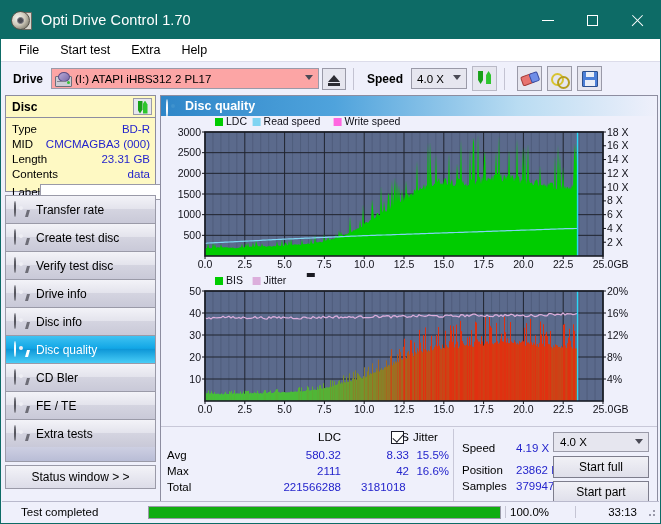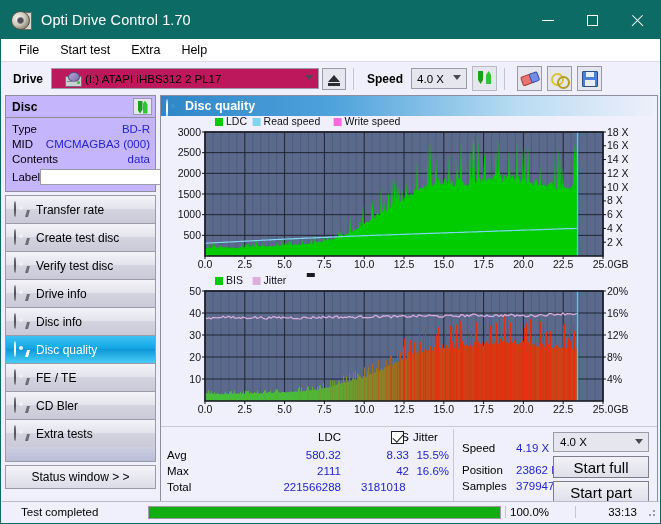--- a/index.html
+++ b/index.html
@@ -63,22 +63,22 @@
   .menu-item{padding:2px 9px;margin-right:3px;cursor:default;}
 
   
   .toolbar{
     height:33px;background:#eff0fb;display:flex;align-items:center;padding:0 6px;
     font-size:12px;
   }
   .tb-label{font-weight:bold;color:#000;margin:0 8px 0 6px;font-size:12px;}
   .drive-combo{
     display:flex;align-items:center;width:268px;height:21px;
-    border:1px solid #9a9aa8;background:#be185d;box-sizing:border-box;
-    padding-left:13px;position:relative;
+    border:1px solid #9a9aa8;background:#fca5a5;box-sizing:border-box;
+    padding-left:3px;position:relative;
   }
   .drive-ic{
     width:16px;height:14px;position:relative;flex:none;margin-right:4px;
   }
   .drive-ic .body{
     position:absolute;left:0;top:4px;width:15px;height:9px;background:#cdcdd6;
     border:1px solid #6e6e7a;border-radius:1px;
   }
   .drive-ic .slot{position:absolute;left:2px;top:9px;width:9px;height:1.5px;background:#83838f;}
   .drive-ic .cd{
@@ -127,21 +127,21 @@
   .chain-gl .r1{left:0;top:1px;}
   .chain-gl .r2{left:6px;top:4px;border-color:#b59d1e;}
   .save-gl{width:14px;height:14px;background:#4b7fd8;border:1px solid #2c4f8c;position:relative;border-radius:1px;}
   .save-gl:before{content:"";position:absolute;left:3px;top:0;width:8px;height:5px;background:#e9eef7;}
   .save-gl:after{content:"";position:absolute;left:2px;bottom:0;width:10px;height:6px;background:#e9eef7;}
 
   
   .main{display:flex;padding:0 4px;height:408px;box-sizing:border-box;}
   .sidebar{width:151px;flex:none;display:flex;flex-direction:column;}
   .panel{
-    border:1px solid #8d8da0;background:#c4b5fd;box-sizing:border-box;
+    border:1px solid #8d8da0;background:#fef9c3;box-sizing:border-box;
   }
   .disc-panel{height:97px;}
   .disc-head{
     height:22px;border-bottom:1px solid #8d8da0;display:flex;align-items:center;
     justify-content:space-between;padding:0 3px 0 6px;box-sizing:border-box;
   }
   .disc-head-title{font-weight:bold;font-size:12px;color:#000;}
   .mini-btn{
     width:19px;height:17px;border:1px solid #9a9aa8;background:#e6e6ef;
     display:flex;align-items:center;justify-content:center;box-sizing:border-box;
@@ -238,21 +238,21 @@
   }
   .stats-right{flex:1;position:relative;border-left:1px solid #c8c8d8;font-size:11.5px;}
   .sel-speed{
     position:absolute;right:8px;top:3px;width:96px;height:20px;
     border:1px solid #9a9aa8;background:#e6e6ef;box-sizing:border-box;
     display:flex;align-items:center;padding-left:6px;font-size:11.5px;color:#000;
   }
   .act-btn{
     position:absolute;right:8px;width:96px;height:22px;border:1px solid #7d7d8c;
     background:linear-gradient(180deg,#f1f1f6,#dfdfea);
-    display:flex;align-items:center;justify-content:center;font-size:15px;color:#000;
+    display:flex;align-items:center;justify-content:center;font-size:12px;color:#000;
     box-sizing:border-box;
   }
 
   
   .statusbar{
     position:absolute;left:1px;right:1px;bottom:1px;height:20px;
     background:#eff0fb;border-top:1px solid #b9b9cc;
     display:flex;align-items:center;font-size:11.5px;color:#000;
   }
   .sb-text{width:142px;padding-left:19px;box-sizing:border-box;}
@@ -354,20 +354,24 @@
         <div class="disc-rows">
           <div class="drow">
             <span class="dlab">Type</span>
             <span class="dval">BD-R</span>
           </div>
           <div class="drow">
             <span class="dlab">MID</span>
             <span class="dval">CMCMAGBA3 (000)</span>
           </div>
           <div class="drow">
+            <span class="dlab">Length</span>
+            <span class="dval">23.31 GB</span>
+          </div>
+          <div class="drow">
             <span class="dlab">Contents</span>
             <span class="dval">data</span>
           </div>
           <div class="label-row">
             <span class="dlab">Label</span>
             <input class="label-input" type="text" value="" style="">
             <div class="cd-btn">
                 <i class="cd-gl"></i>
               </div>
           </div>
@@ -394,25 +398,25 @@
         <div class="nav-btn">
           <span class="nav-ic"><i class="d"></i><i class="tick"></i></span>
           <span>Disc info</span>
         </div>
         <div class="nav-btn active">
           <span class="nav-ic"><i class="d"></i><i class="tick"></i></span>
           <span>Disc quality</span>
         </div>
         <div class="nav-btn">
           <span class="nav-ic"><i class="d"></i><i class="tick"></i></span>
-          <span>FE / TE</span>
+          <span>CD Bler</span>
         </div>
         <div class="nav-btn">
           <span class="nav-ic"><i class="d"></i><i class="tick"></i></span>
-          <span>CD Bler</span>
+          <span>FE / TE</span>
         </div>
         <div class="nav-btn">
           <span class="nav-ic"><i class="d"></i><i class="tick"></i></span>
           <span>Extra tests</span>
         </div>
         <div class="nav-spacer"></div>
       </div>
 
       <div class="status-btn">Status window &gt; &gt;</div>
     </div>

